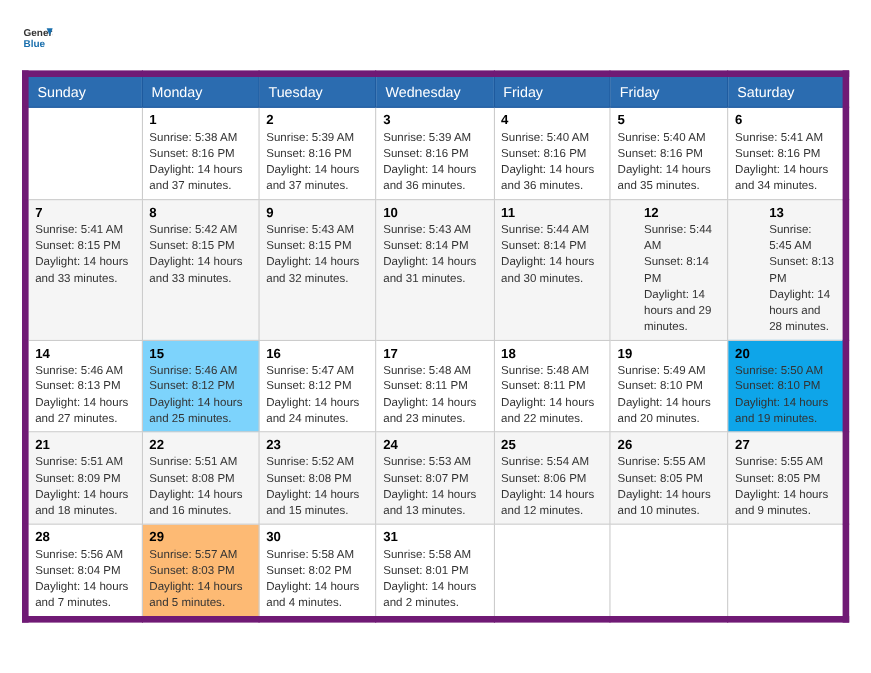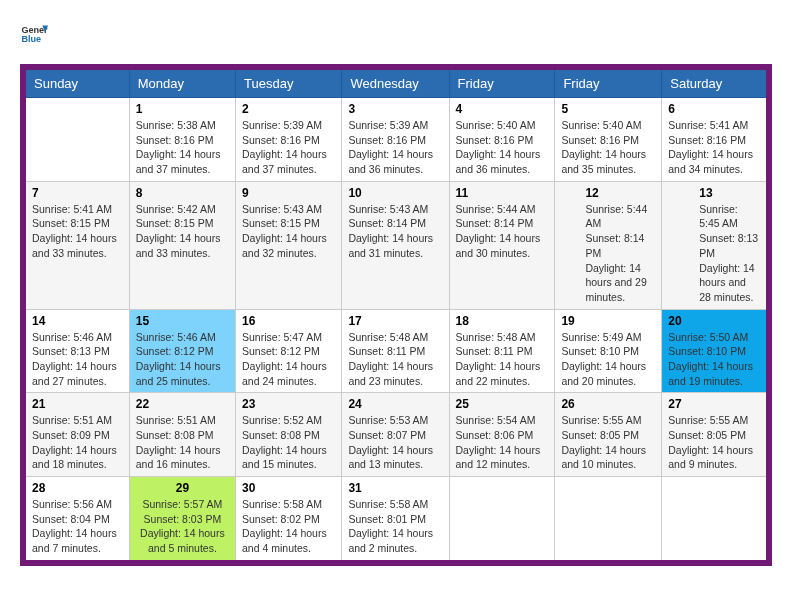--- a/index.html
+++ b/index.html
@@ -344,21 +344,21 @@
       </tr>
       <tr>
         <td style="background-color: rgb(255, 255, 255);">
           <span class="day-num">28</span>
         <div class="day-info">
           Sunrise: 5:56 AM<br>
           Sunset: 8:04 PM<br>
           Daylight: 14 hours and 7 minutes.
         </div>
         </td>
-        <td style="background-color: #bef264; text-align: center;">
+        <td style="background-color: #fdba74;">
           <span class="day-num">29</span>
         <div class="day-info">
           Sunrise: 5:57 AM<br>
           Sunset: 8:03 PM<br>
           Daylight: 14 hours and 5 minutes.
         </div>
         </td>
         <td style="background-color: rgb(255, 255, 255);">
           <span class="day-num">30</span>
         <div class="day-info">

